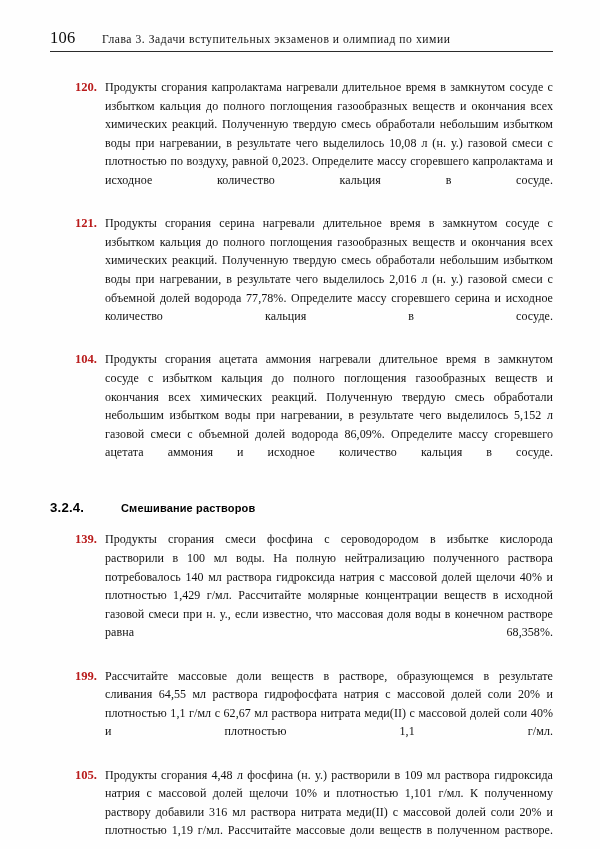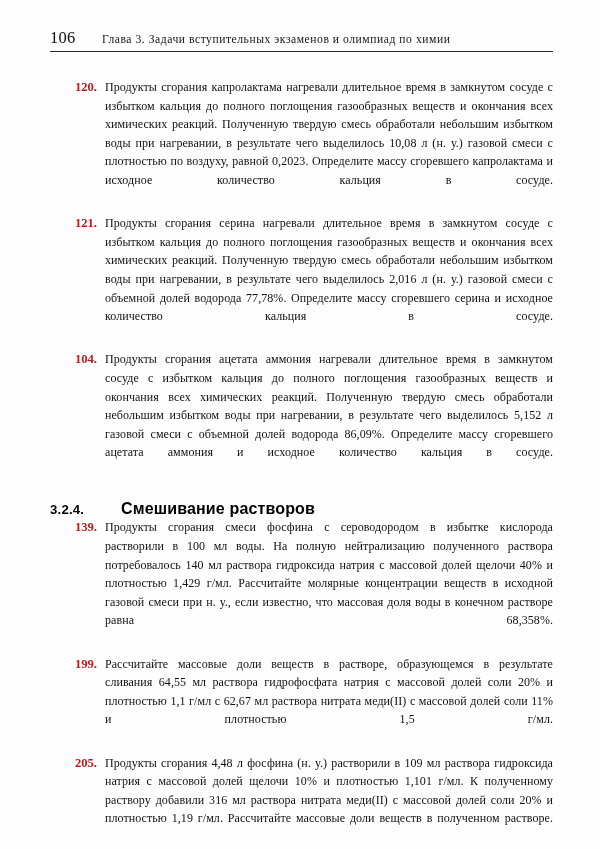--- a/index.html
+++ b/index.html
@@ -98,32 +98,33 @@
     content: "";
     display: inline-block;
     width: 100%;
   }
 
   
   .section-head {
     display: flex;
     align-items: baseline;
     margin-top: 20px;
+    margin-bottom: 15px;
     font-family: "Liberation Sans", "DejaVu Sans", sans-serif;
     font-weight: bold;
     color: #000000;
   }
   .section-num {
     flex: 0 0 71px;
     width: 71px;
     font-size: 13.2px;
     letter-spacing: 0.2px;
   }
   .section-title {
-    font-size: 16px;
+    font-size: 11px;
     letter-spacing: 0.15px;
     text-align: center;
   }
 </style>
 </head>
 <body>
 
 <div class="page">
 
   <div class="runhead">
@@ -154,22 +155,22 @@
       <span class="section-title">Смешивание растворов</span>
     </div>
 
     <div class="item">
       <div class="item-num">139.</div>
       <div class="item-body">Продукты сгорания смеси фосфина с сероводородом в избытке кислорода растворили в 100 мл воды. На полную нейтрализацию полученного раствора потребовалось 140 мл раствора гидроксида натрия с массовой долей щелочи 40% и плотностью 1,429 г/мл. Рассчитайте молярные концентрации веществ в исходной газовой смеси при н. у., если известно, что массовая доля воды в конечном растворе равна 68,358%.</div>
     </div>
 
     <div class="item">
       <div class="item-num">199.</div>
-      <div class="item-body">Рассчитайте массовые доли веществ в растворе, образующемся в результате сливания 64,55 мл раствора гидрофосфата натрия с массовой долей соли 20% и плотностью 1,1 г/мл с 62,67 мл раствора нитрата меди(II) с массовой долей соли 11% и плотностью 1,5 г/мл.</div>
+      <div class="item-body">Рассчитайте массовые доли веществ в растворе, образующемся в результате сливания 64,55 мл раствора гидрофосфата натрия с массовой долей соли 20% и плотностью 1,1 г/мл с 62,67 мл раствора нитрата меди(II) с массовой долей соли 40% и плотностью 1,1 г/мл.</div>
     </div>
 
     <div class="item">
-      <div class="item-num">205.</div>
+      <div class="item-num">105.</div>
       <div class="item-body">Продукты сгорания 4,48 л фосфина (н. у.) растворили в 109 мл раствора гидроксида натрия с массовой долей щелочи 10% и плотностью 1,101 г/мл. К полученному раствору добавили 316 мл раствора нитрата меди(II) с массовой долей соли 20% и плотностью 1,19 г/мл. Рассчитайте массовые доли веществ в полученном растворе.</div>
     </div>
 
   </div>
 </div>
 
 </body></html>

